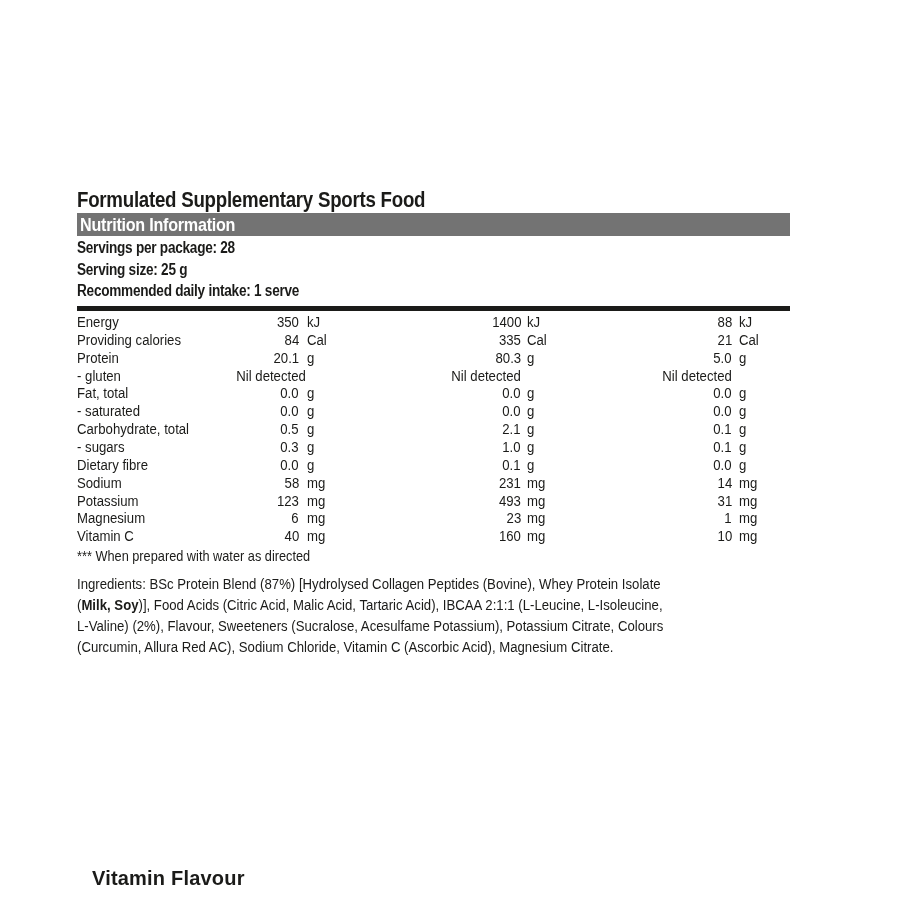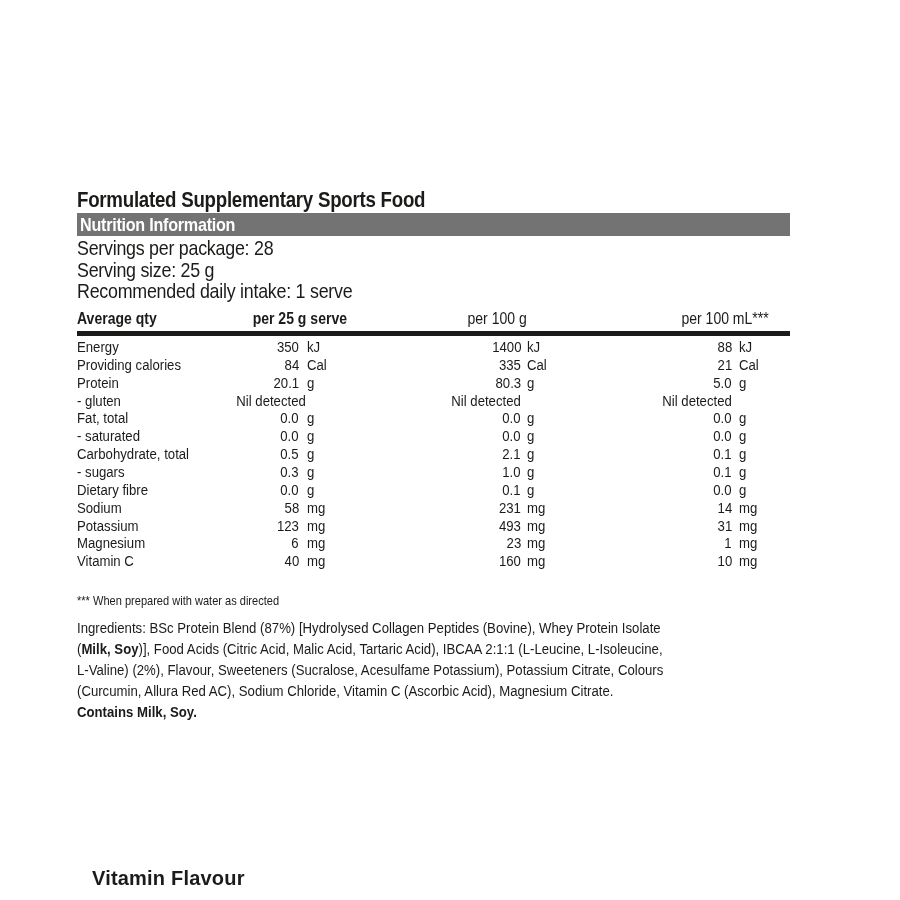--- a/index.html
+++ b/index.html
@@ -29,21 +29,21 @@
     margin-top: 3px;
     height: 23px;
     background: #737373;
     display: flex; align-items: center;
     padding-left: 3px;
   }
   .nutrition-bar .bar-text {
     color: #ffffff; font-size: 19px; font-weight: bold; letter-spacing: -0.3px;
   }
   .sub-line {
-    font-size: 21px; font-weight: normal; line-height: 21.7px; letter-spacing: -0.3px;
+    font-size: 16px; font-weight: bold; line-height: 21.7px; letter-spacing: -0.3px;
   }
   .sub-lines { margin-top: 1px; }
 
   .nutri-table { margin-top: 4px; --cols: 147px 75px 48px 174px 43px 168px 58px; }
   .t-head {
     display: grid; grid-template-columns: var(--cols);
     height: 24px; align-items: center;
     font-size: 16.5px;
   }
   .t-head .h-label { font-weight: bold; text-align: left; }
@@ -56,21 +56,21 @@
     display: grid; grid-template-columns: var(--cols);
     height: 17.85px; align-items: center;
     font-size: 15.5px;
   }
   .c-label { text-align: left; }
   .c-val { text-align: right; }
   .c-unit { text-align: left; padding-left: 8px; }
   .c-unit2 { padding-left: 6px; }
   .c-unit3 { padding-left: 7px; }
 
-  .footnote { margin-top: 23px; font-size: 13px; }
+  .footnote { margin-top: 2px; font-size: 15px; }
   .ingredients {
     margin-top: 9px;
     width: 800px;
     font-size: 15.5px; line-height: 21px;
     white-space: pre-wrap;
   }
   .ingredients b { font-weight: bold; }
   .contains { font-size: 15.5px; line-height: 21px; font-weight: bold; }
   .flavour {
     position: absolute; left: 92px; top: 867px;
@@ -96,26 +96,20 @@
     </div>
     <div class="sub-line">
       <span class="cx-l">Serving size: 25 g</span>
     </div>
     <div class="sub-line">
       <span class="cx-l">Recommended daily intake: 1 serve</span>
     </div>
   </div>
 
   <div class="nutri-table">
-    <div class="t-head">
-      <div class="h-label"><span class="cx-l">Average qty</span></div>
-      <div class="h-col1"><span class="cx-r">per 25 g serve</span></div>
-      <div class="h-col2"><span class="cx-r">per 100 g</span></div>
-      <div class="h-col3"><span class="cx-r">per 100 mL***</span></div>
-    </div>
     <div class="head-rule"></div>
     <div id="table-body">
   <div class="t-row">
     <div class="c-label"><span class="cx-l">Energy</span></div>
     <div class="c-val"><span class="cx-r">350</span></div>
     <div class="c-unit"><span class="cx-l">kJ</span></div>
     <div class="c-val"><span class="cx-r">1400</span></div>
     <div class="c-unit c-unit2"><span class="cx-l">kJ</span></div>
     <div class="c-val"><span class="cx-r">88</span></div>
     <div class="c-unit c-unit3"><span class="cx-l">kJ</span></div>
@@ -245,19 +239,16 @@
 
   <div class="footnote">
     <span class="cx-l">*** When prepared with water as directed</span>
   </div>
 
   <div class="ingredients cx-block" id="ingredients-paragraph"><span>Ingredients: BSc Protein Blend (87%) [Hydrolysed Collagen Peptides (Bovine), Whey Protein Isolate
 (</span><b>Milk, Soy</b><span>)], Food Acids (Citric Acid, Malic Acid, Tartaric Acid), IBCAA 2:1:1 (L-Leucine, L-Isoleucine,
 L-Valine) (2%), Flavour, Sweeteners (Sucralose, Acesulfame Potassium), Potassium Citrate, Colours
 (Curcumin, Allura Red AC), Sodium Chloride, Vitamin C (Ascorbic Acid), Magnesium Citrate.</span></div>
 
-  <div class="contains">
-    <span class="cx-l">Contains Milk, Soy.</span>
-  </div>
 
 </div>
 
 <div class="flavour">Vitamin Flavour</div>
 
 </body></html>

